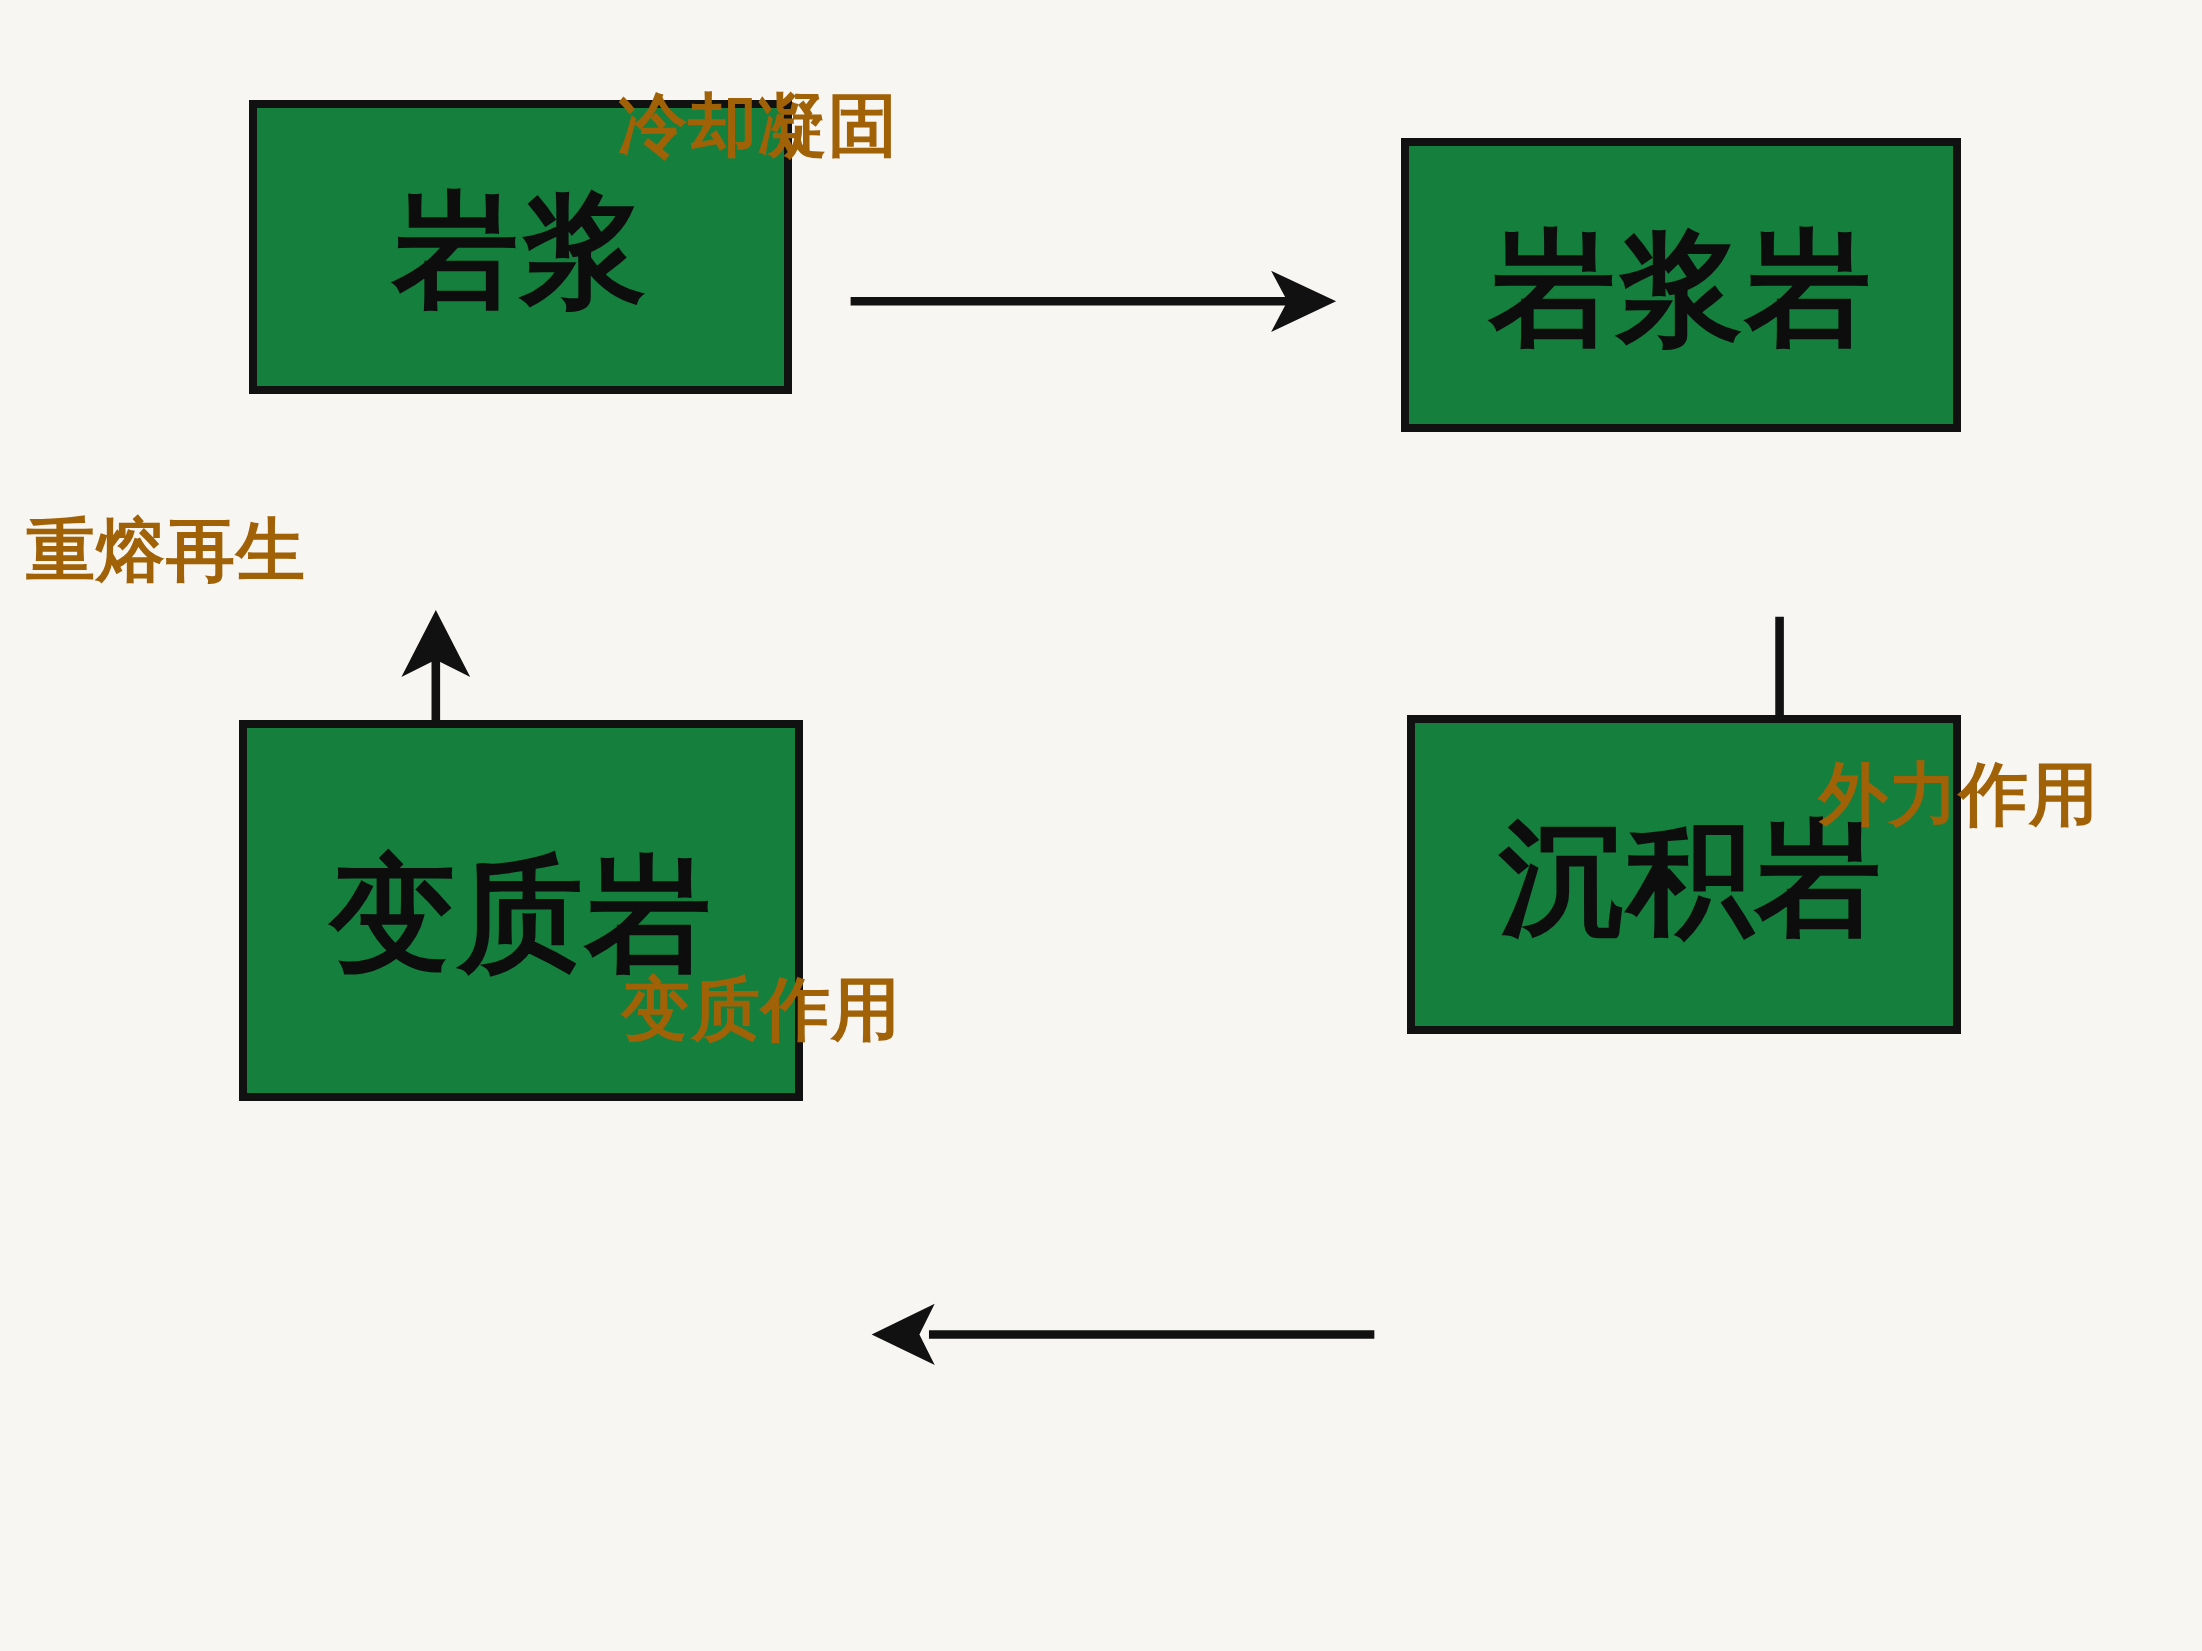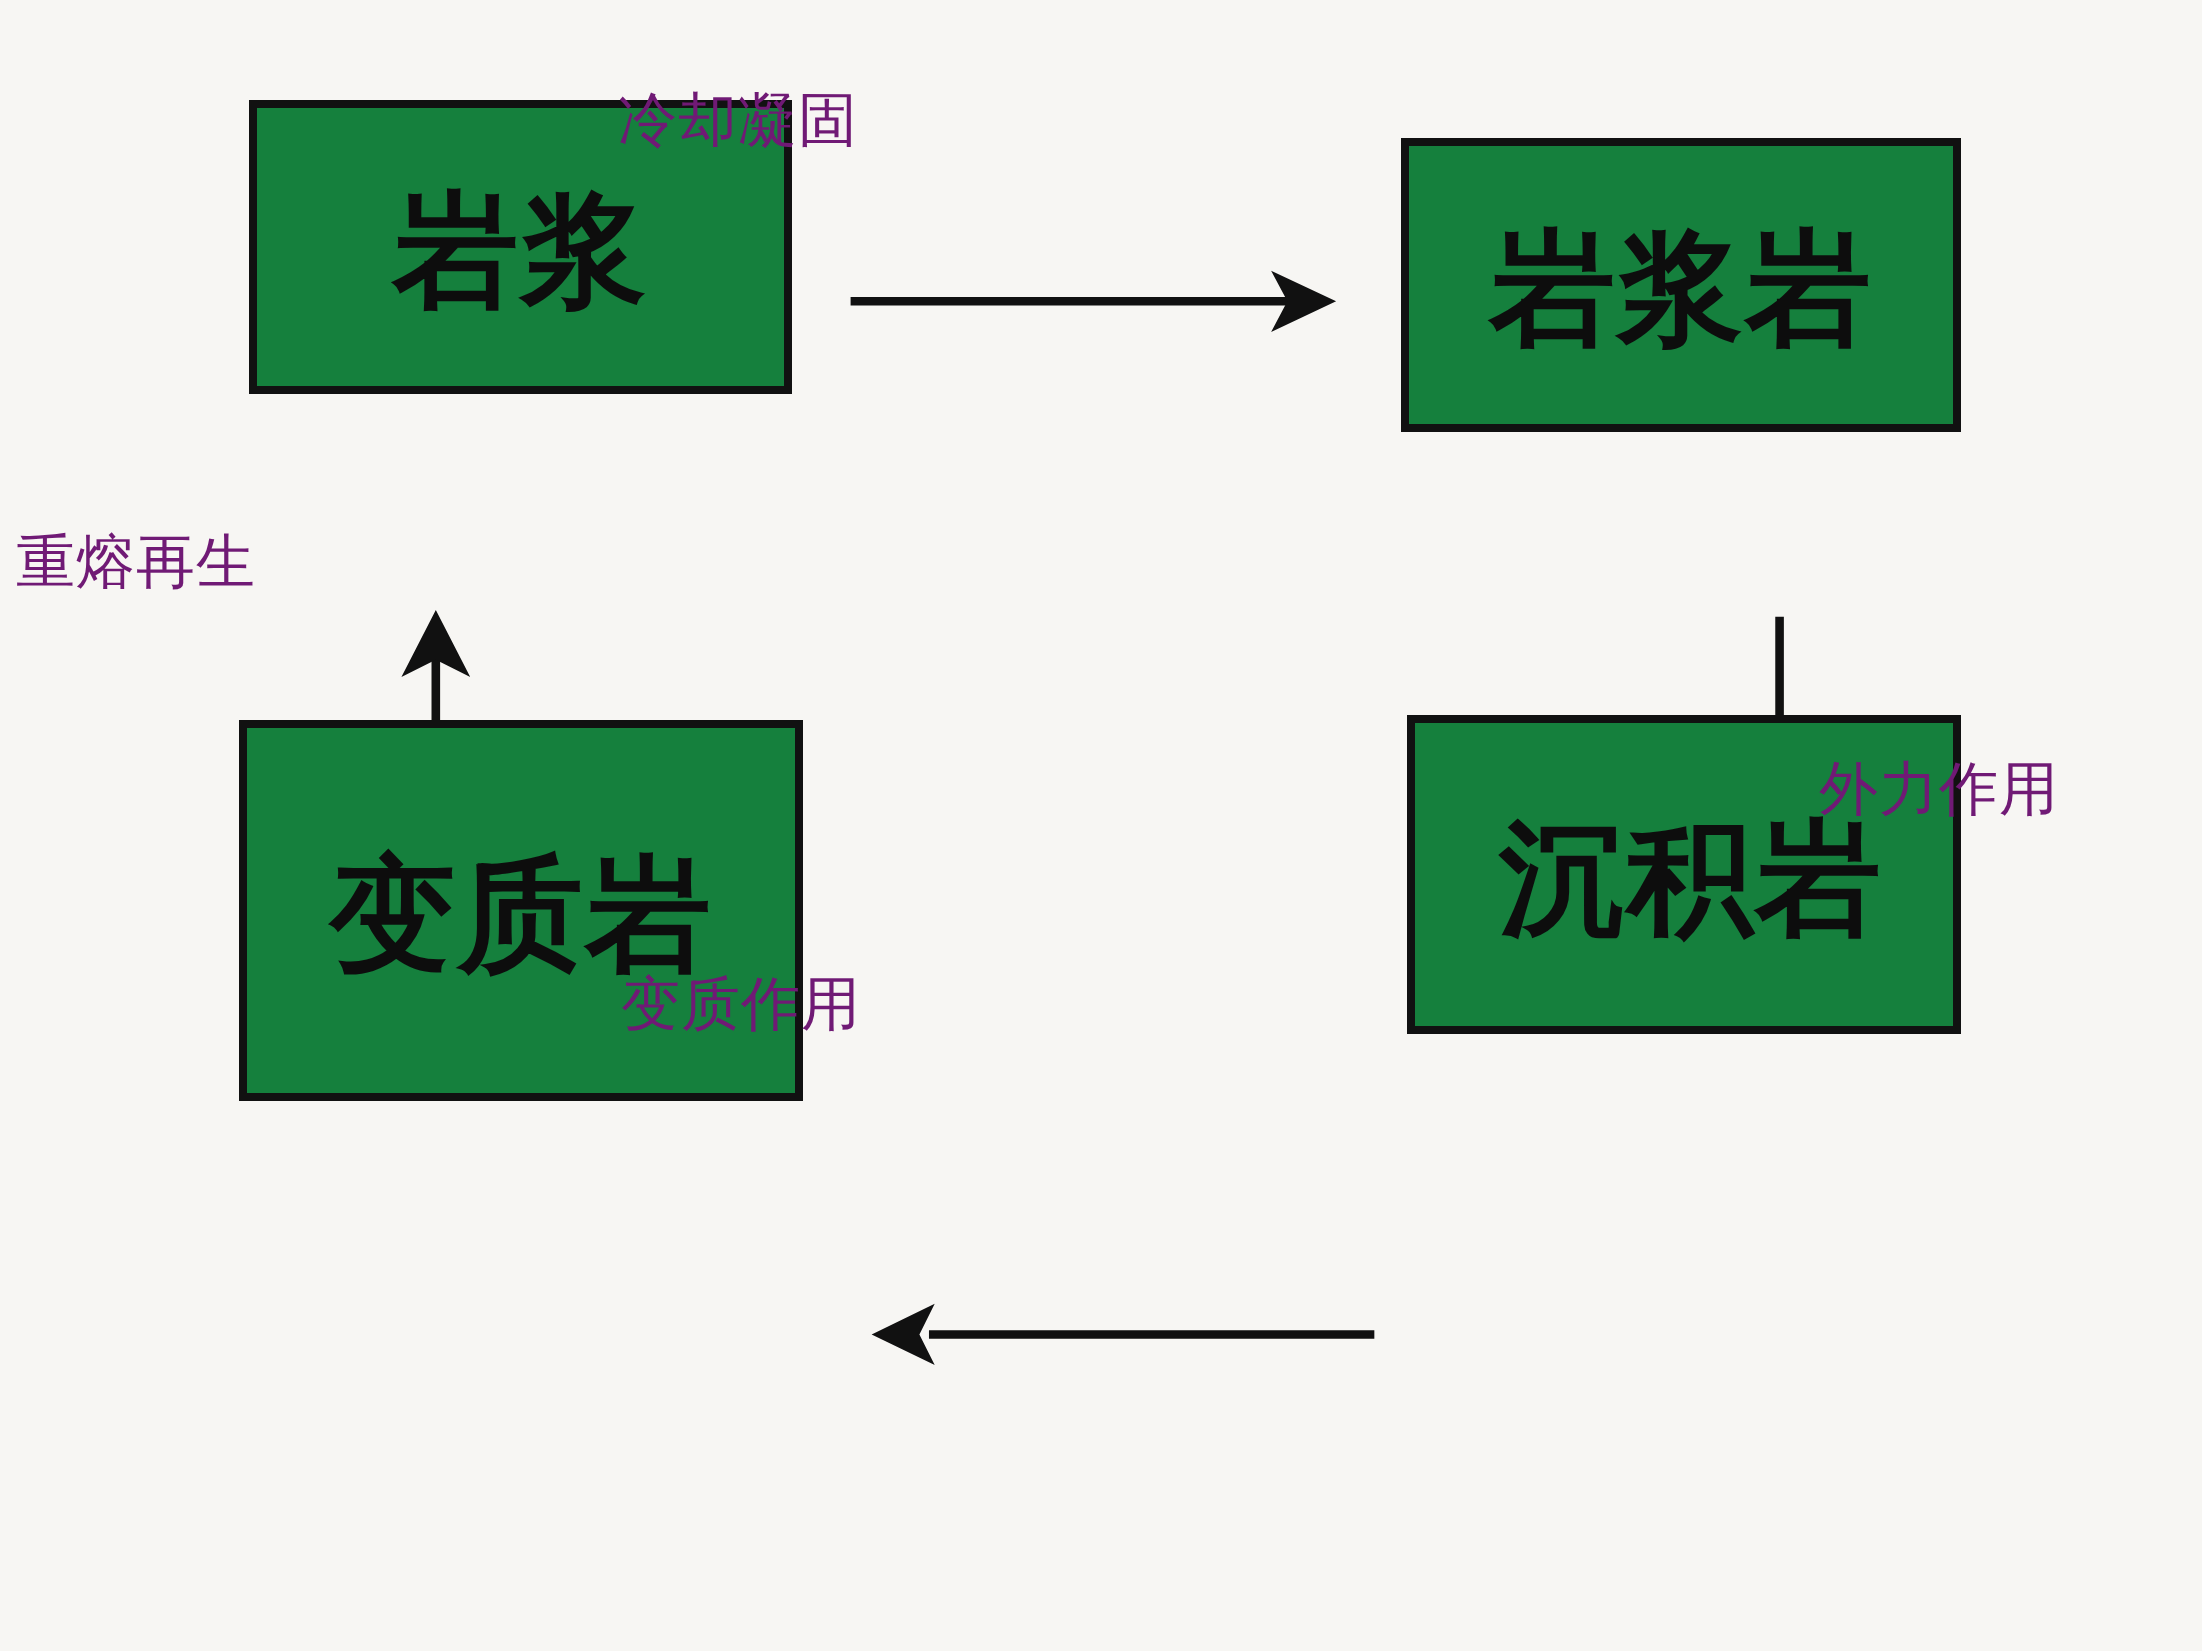--- a/index.html
+++ b/index.html
@@ -46,31 +46,31 @@
     position: absolute;
     left: 0;
     top: 0;
     width: 2202px;
     height: 1652px;
     pointer-events: none;
   }
 
   .edge-label {
     position: absolute;
-    font-size: 59px;
-    font-weight: 400;
-    color: #701a75;
+    font-size: 69px;
+    font-weight: 700;
+    color: #a16207;
     white-space: nowrap;
     line-height: 1;
     letter-spacing: 1px;
   }
   #label-cooling   { left: 618px;  top: 91px;  }
   #label-external  { left: 1819px; top: 760px; }
   #label-metamorph { left: 621px;  top: 975px; }
-  #label-remelt    { left: 16px;   top: 516px; margin-top: 17px; }
+  #label-remelt    { left: 26px;   top: 516px; }
 </style>
 </head>
 <body>
 
 <div id="diagram">
 
   <svg class="edge-svg" viewBox="0 0 2304 1728" xmlns="http://www.w3.org/2000/svg">
 
     <g>
       <line x1="890" y1="315" x2="1362" y2="315" stroke="#111111" stroke-width="9"></line>

